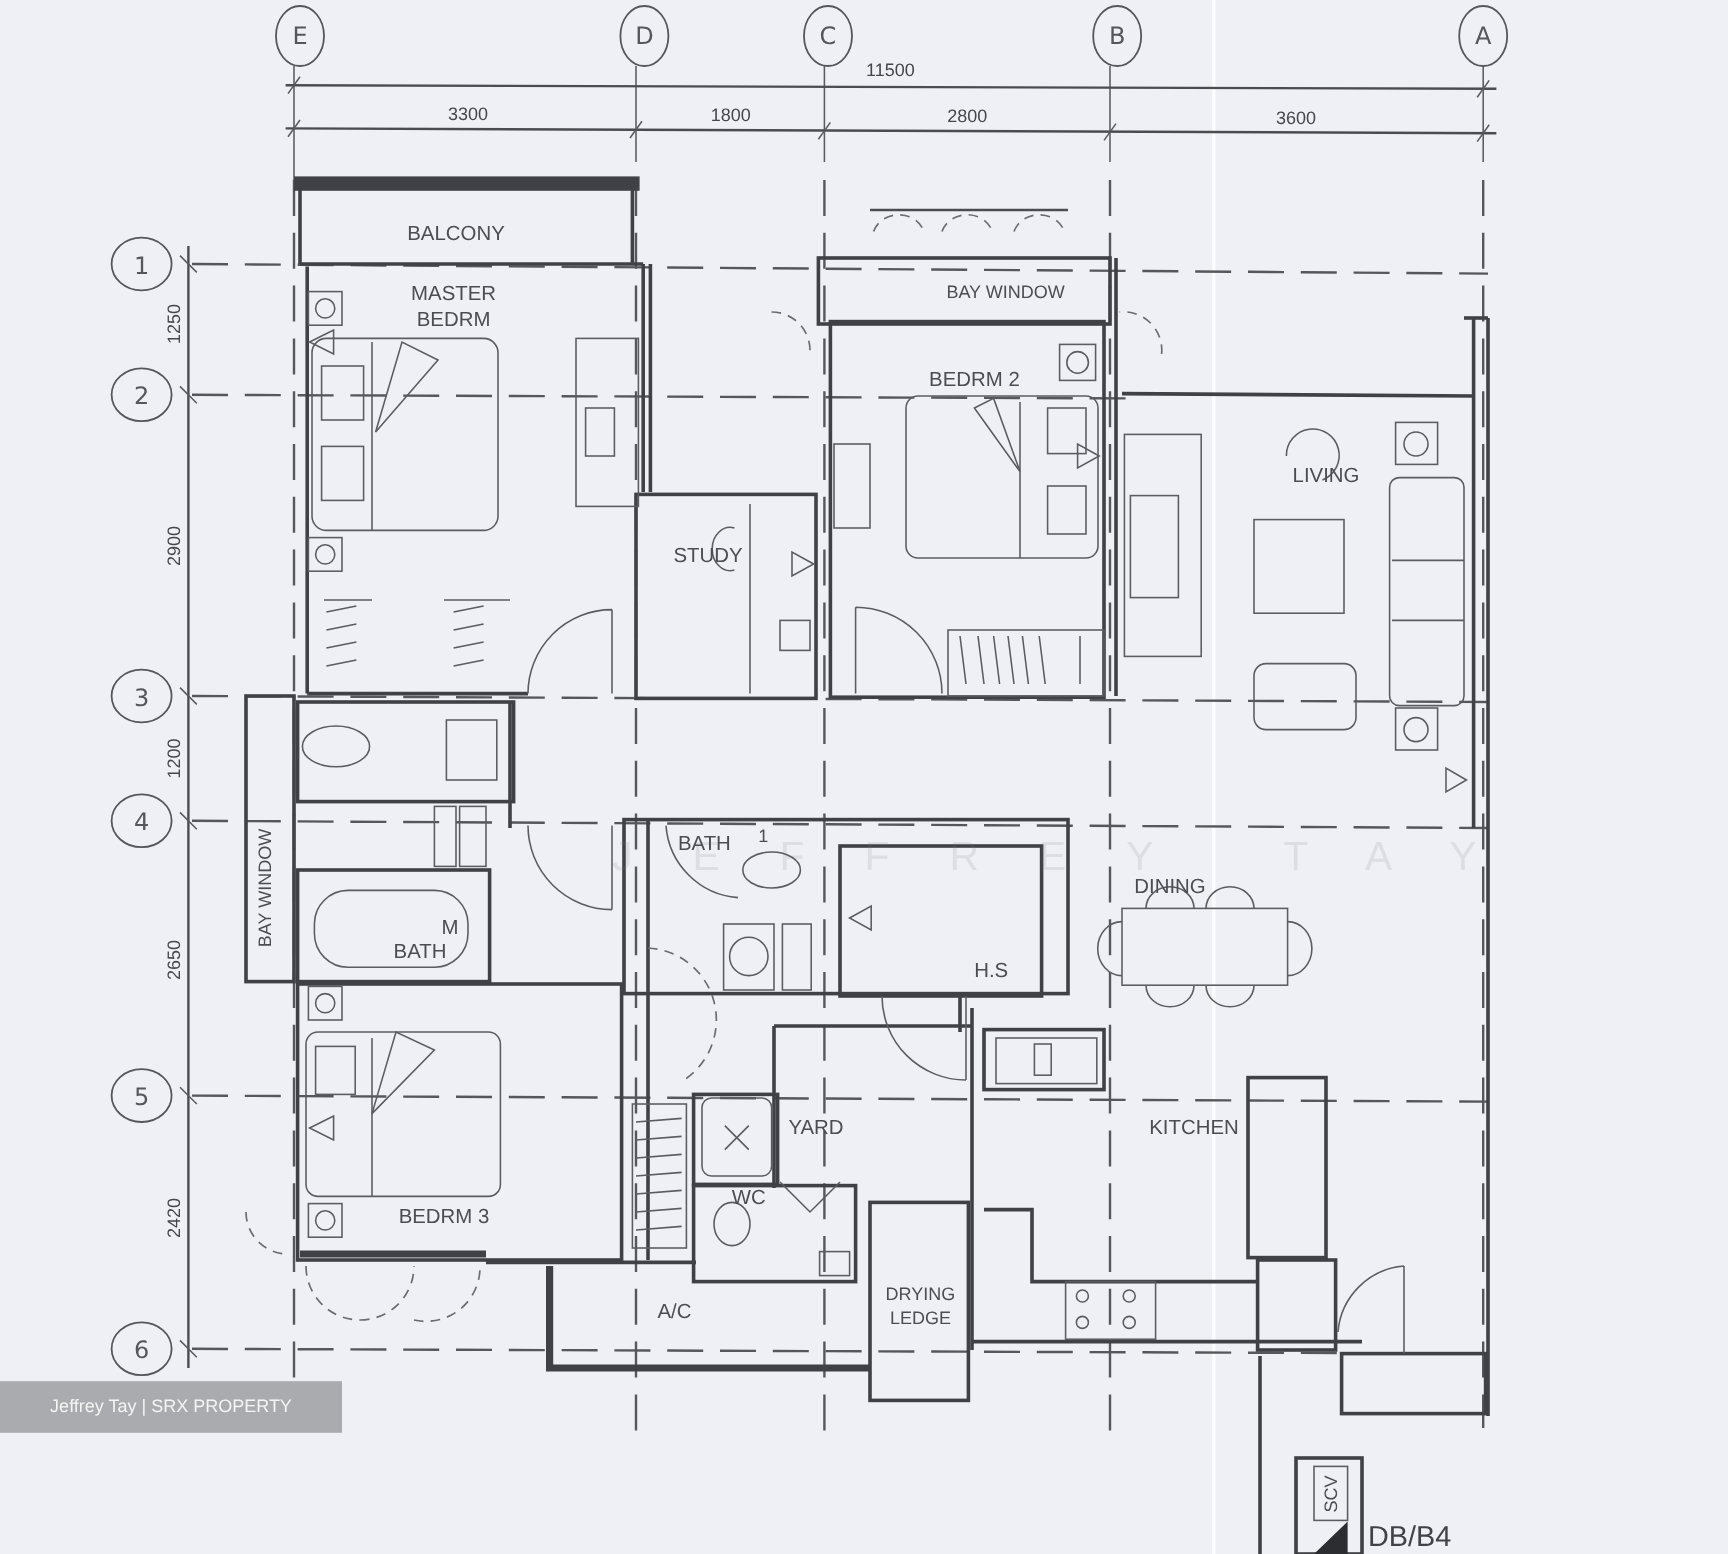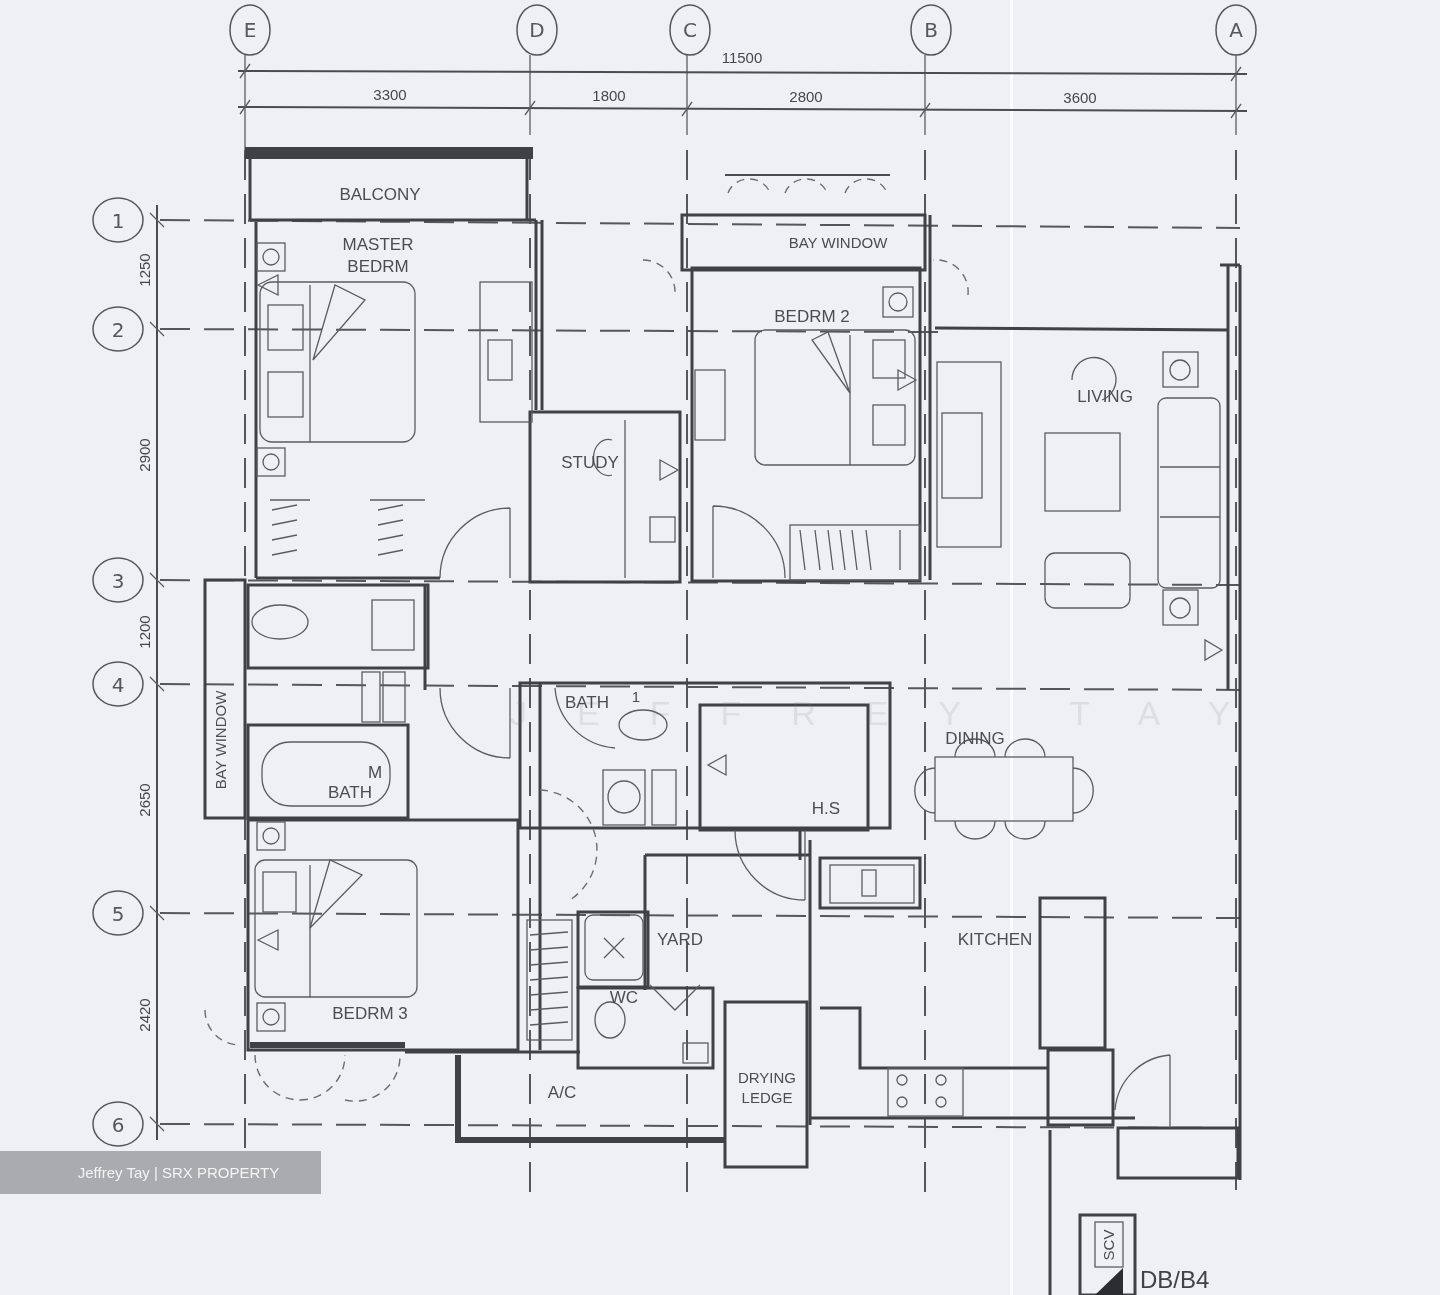--- a/index.html
+++ b/index.html
@@ -21,21 +21,20 @@
   .lbl { font-family: "Liberation Sans", sans-serif; fill: #4b4d52; font-size: 17px; }
   .lblsm { font-family: "Liberation Sans", sans-serif; fill: #4b4d52; font-size: 15px; }
   .grid-lbl { font-family: "DejaVu Sans", sans-serif; fill: #55575c; font-size: 20px; }
   .dim { font-family: "Liberation Sans Narrow", "Liberation Sans", sans-serif; fill: #45474c; font-size: 15px; }
   .wm { font-family: "Liberation Sans", sans-serif; fill: rgba(120,122,128,0.15); font-size: 34px; letter-spacing: 50px; }
   .credit {
     position: absolute; left: 0; top: 1151px; width: 285px; height: 43px;
     background: #a9abae; color: #f4f4f4; font-size: 15px;
     display: flex; align-items: center; justify-content: center;
     font-family: "Liberation Sans", sans-serif;
-    padding-left: 36px;
   }
 </style>
 </head>
 <body>
 
 <div class="paper-fold" style="left:1010px;"></div>
 
 <svg id="plan" viewBox="0 0 1440 1295">
 
   <g>

